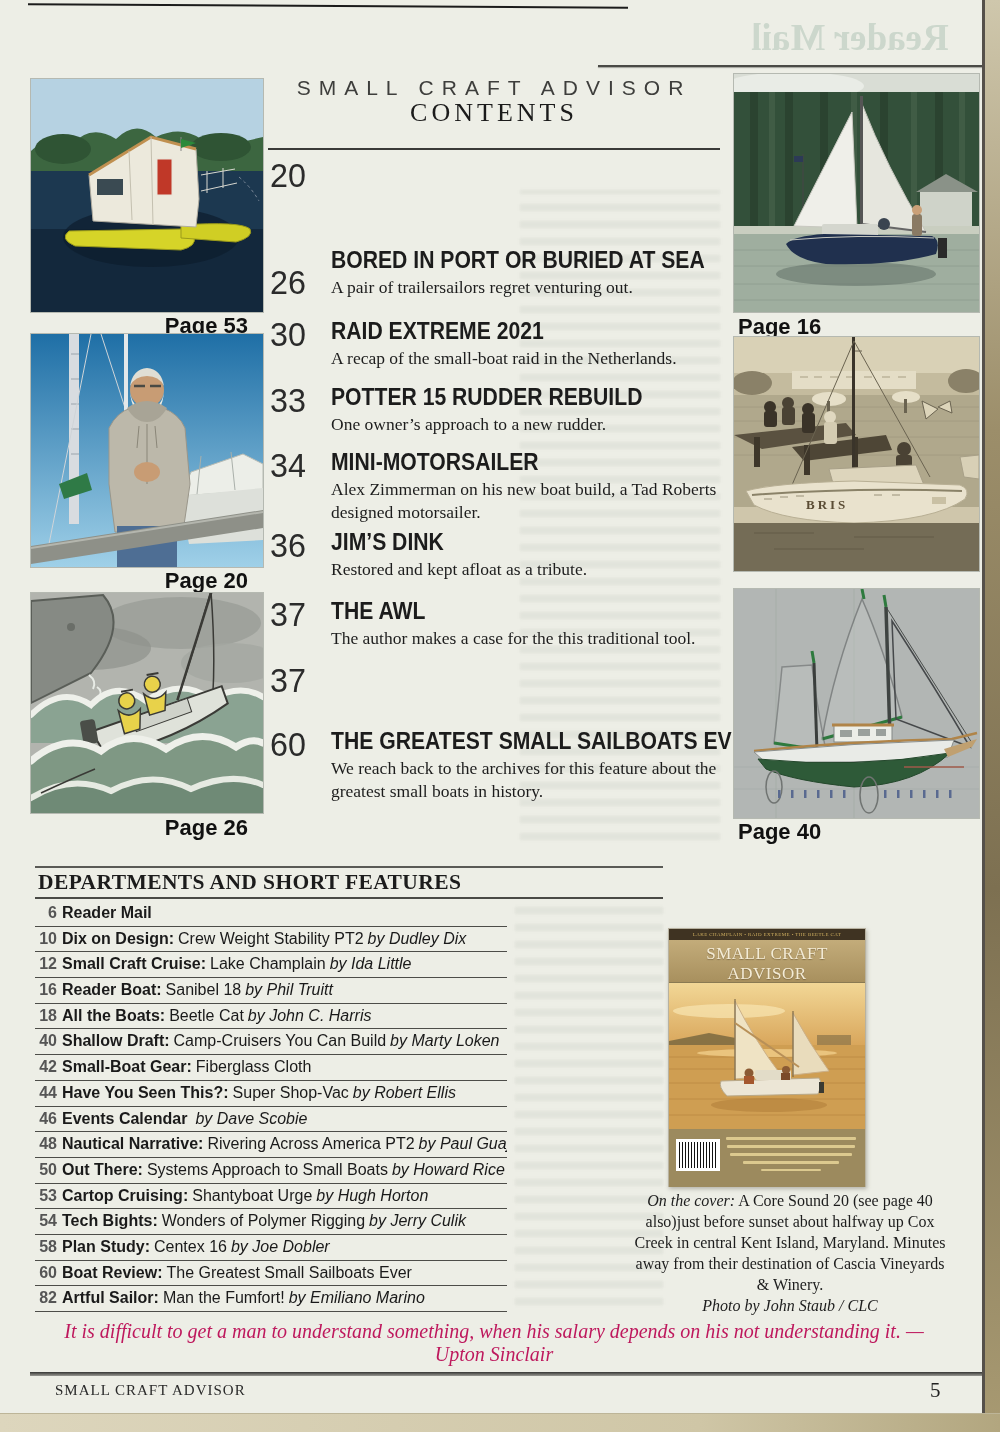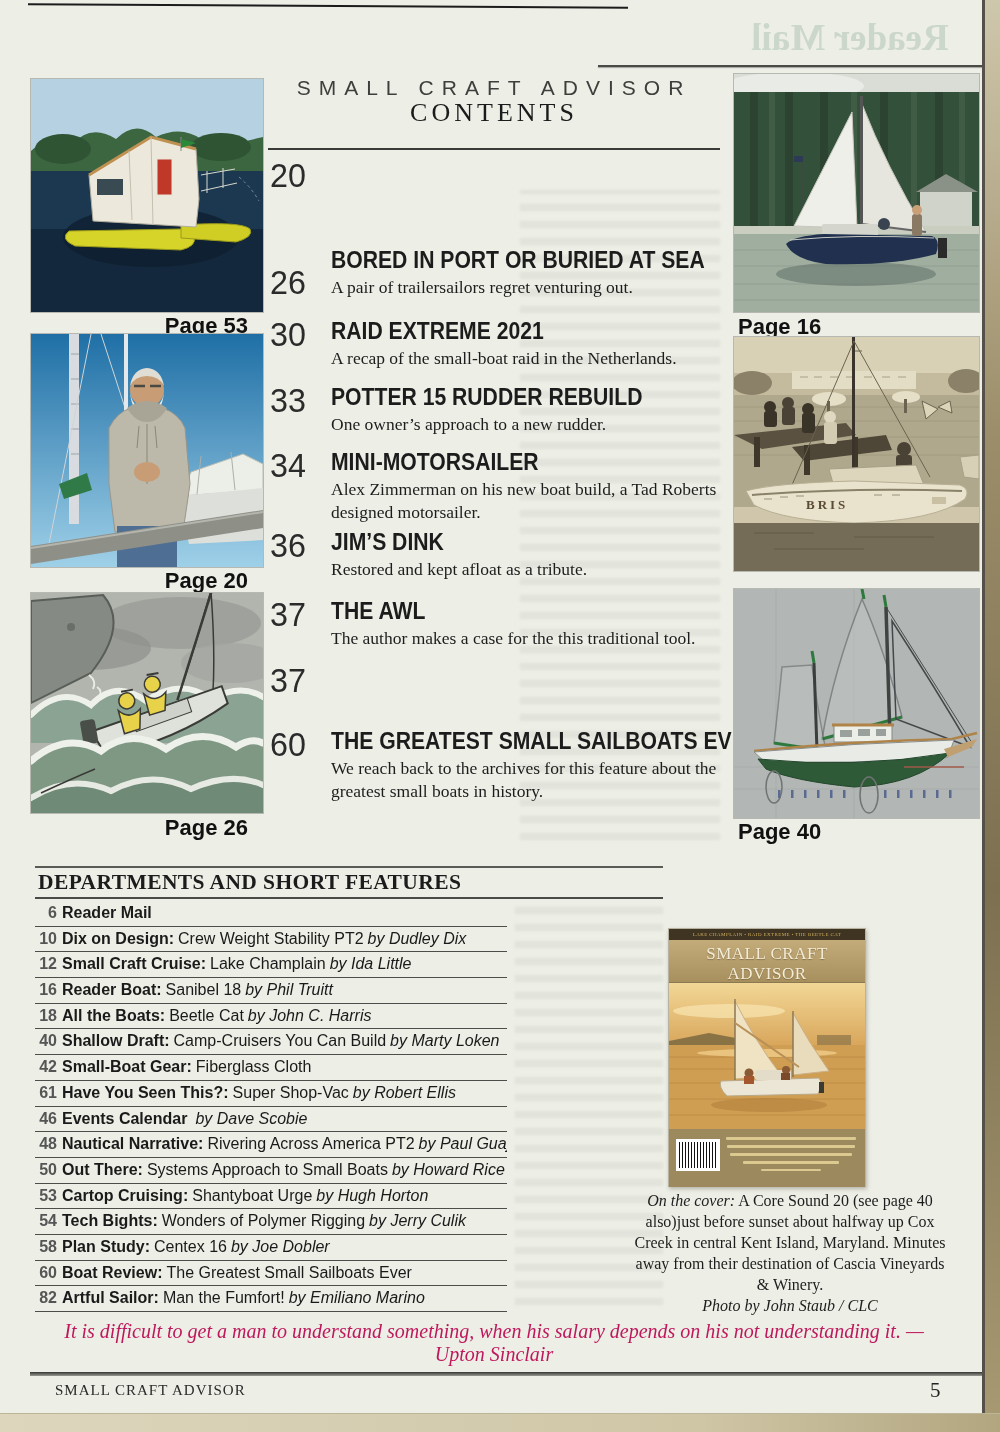--- a/index.html
+++ b/index.html
@@ -353,21 +353,21 @@
   <div class="abs dept-head">DEPARTMENTS AND SHORT FEATURES</div>
   <div class="abs dept-rule2"></div>
   <div class="abs drows">
     <div class="drow"><span class="dnum">6</span><span class="dname">Reader Mail</span><span class="dtopic"></span><span class="dauthor"></span></div>
     <div class="drow"><span class="dnum">10</span><span class="dname">Dix on Design:</span><span class="dtopic">Crew Weight Stability PT2</span><span class="dauthor">by Dudley Dix</span></div>
     <div class="drow"><span class="dnum">12</span><span class="dname">Small Craft Cruise:</span><span class="dtopic">Lake Champlain</span><span class="dauthor">by Ida Little</span></div>
     <div class="drow"><span class="dnum">16</span><span class="dname">Reader Boat:</span><span class="dtopic">Sanibel 18</span><span class="dauthor">by Phil Truitt</span></div>
     <div class="drow"><span class="dnum">18</span><span class="dname">All the Boats:</span><span class="dtopic">Beetle Cat</span><span class="dauthor">by John C. Harris</span></div>
     <div class="drow"><span class="dnum">40</span><span class="dname">Shallow Draft:</span><span class="dtopic">Camp-Cruisers You Can Build</span><span class="dauthor">by Marty Loken</span></div>
     <div class="drow"><span class="dnum">42</span><span class="dname">Small-Boat Gear:</span><span class="dtopic">Fiberglass Cloth</span><span class="dauthor"></span></div>
-    <div class="drow"><span class="dnum">61</span><span class="dname">Have You Seen This?:</span><span class="dtopic">Super Shop-Vac</span><span class="dauthor">by Robert Ellis</span></div>
+    <div class="drow"><span class="dnum">44</span><span class="dname">Have You Seen This?:</span><span class="dtopic">Super Shop-Vac</span><span class="dauthor">by Robert Ellis</span></div>
     <div class="drow"><span class="dnum">46</span><span class="dname">Events Calendar</span><span class="dtopic"></span><span class="dauthor">by Dave Scobie</span></div>
     <div class="drow"><span class="dnum">48</span><span class="dname">Nautical Narrative:</span><span class="dtopic">Rivering Across America PT2</span><span class="dauthor">by Paul Guajardo</span></div>
     <div class="drow"><span class="dnum">50</span><span class="dname">Out There:</span><span class="dtopic">Systems Approach to Small Boats</span><span class="dauthor">by Howard Rice</span></div>
     <div class="drow"><span class="dnum">53</span><span class="dname">Cartop Cruising:</span><span class="dtopic">Shantyboat Urge</span><span class="dauthor">by Hugh Horton</span></div>
     <div class="drow"><span class="dnum">54</span><span class="dname">Tech Bights:</span><span class="dtopic">Wonders of Polymer Rigging</span><span class="dauthor">by Jerry Culik</span></div>
     <div class="drow"><span class="dnum">58</span><span class="dname">Plan Study:</span><span class="dtopic">Centex 16</span><span class="dauthor">by Joe Dobler</span></div>
     <div class="drow"><span class="dnum">60</span><span class="dname">Boat Review:</span><span class="dtopic">The Greatest Small Sailboats Ever</span><span class="dauthor"></span></div>
     <div class="drow"><span class="dnum">82</span><span class="dname">Artful Sailor:</span><span class="dtopic">Man the Fumfort!</span><span class="dauthor">by Emiliano Marino</span></div>
   </div>
 

